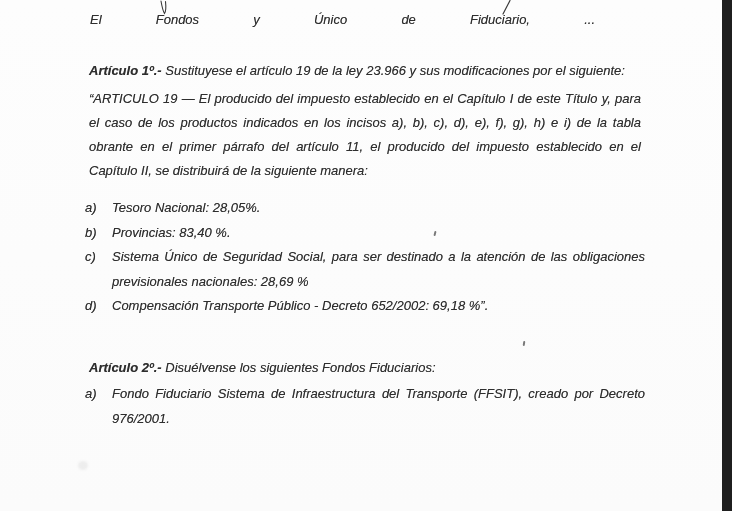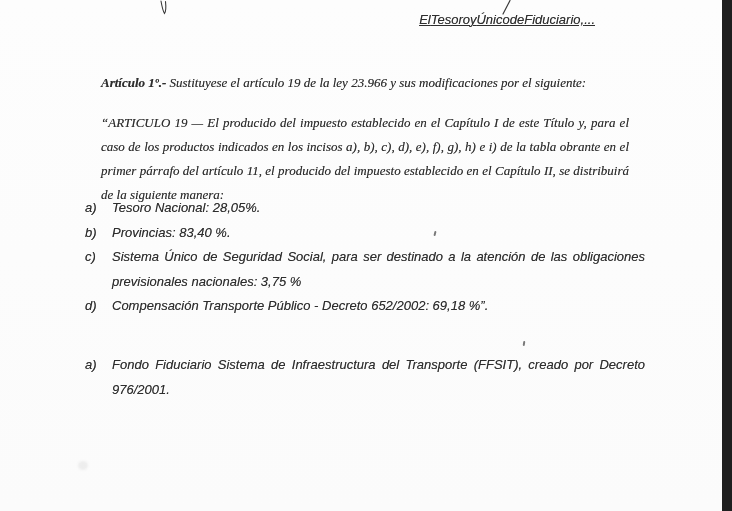--- a/index.html
+++ b/index.html
@@ -22,37 +22,36 @@
     position: absolute;
     top: 0; right: 0;
     width: 10px; height: 511px;
     background: #1f1f1f;
   }
   .header-line {
     position: absolute;
     top: 12px; left: 90px;
     width: 505px;
     display: flex;
-    justify-content: flex-end;
+    justify-content: space-between;
     font-size: 13px;
     line-height: 16px;
-    text-decoration: underline;
   }
   .pen-mark { position: absolute; }
   .tick-mark { top: 0; left: 157px; }
   .slash-mark { top: 0; left: 499px; }
   .article {
     position: absolute;
     left: 85px;
     width: 560px;
     font-size: 13px;
     line-height: 24px;
     text-align: justify;
   }
-  .article p { margin: 16px; font-family: Liberation Serif, serif; }
+  .article p { margin: 4px; }
   .art-label { font-weight: bold; }
   .block-1 { top: 55px; }
   .list { position: absolute; left: 85px; width: 560px; font-size: 13px; }
   .list-1 { top: 196px; line-height: 24.5px; }
   .block-2 { top: 352px; }
   .list-item { display: flex; }
   .list-marker { flex: 0 0 27px; }
   .list-text { flex: 1; text-align: justify; }
   .block-2 .art-head { margin-bottom: 1px; }
   .block-2 .list-item { line-height: 25px; }
@@ -77,21 +76,21 @@
 
   <svg class="pen-mark tick-mark" width="18" height="18" viewBox="0 0 18 18">
     <path d="M4 1 Q5.5 10 7.5 13.5 Q9.5 11 8.5 1.5" fill="none" stroke="#3a3a3a" stroke-width="1.1" stroke-linecap="round"></path>
   </svg>
   <svg class="pen-mark slash-mark" width="16" height="16" viewBox="0 0 16 16">
     <path d="M4 14 L11 0.5" fill="none" stroke="#3a3a3a" stroke-width="1.2" stroke-linecap="round"></path>
   </svg>
 
   <div class="header-line">
     <span>El</span>
-    <span>Tesoro</span>
+    <span>Fondos</span>
     <span>y</span>
     <span>Único</span>
     <span>de</span>
     <span>Fiduciario,</span>
     <span>...</span>
   </div>
 
   <div class="article block-1">
     <p class="art-head">
       <span class="art-label">Artículo 1º.-</span>
@@ -104,29 +103,33 @@
     <div class="list-item">
       <span class="list-marker">a)</span>
       <span class="list-text">Tesoro Nacional: 28,05%.</span>
     </div>
     <div class="list-item">
       <span class="list-marker">b)</span>
       <span class="list-text">Provincias: 83,40 %.</span>
     </div>
     <div class="list-item">
       <span class="list-marker">c)</span>
-      <span class="list-text">Sistema Único de Seguridad Social, para ser destinado a la atención de las obligaciones previsionales nacionales: 3,75 %</span>
+      <span class="list-text">Sistema Único de Seguridad Social, para ser destinado a la atención de las obligaciones previsionales nacionales: 28,69 %</span>
     </div>
     <div class="list-item">
       <span class="list-marker">d)</span>
       <span class="list-text">Compensación Transporte Público - Decreto 652/2002: 69,18 %”.</span>
     </div>
   </div>
 
   <div class="article block-2">
+    <p class="art-head">
+      <span class="art-label">Artículo 2º.-</span>
+      <span> Disuélvense los siguientes Fondos Fiduciarios:</span>
+    </p>
     <div class="list-item">
       <span class="list-marker">a)</span>
       <span class="list-text">Fondo Fiduciario Sistema de Infraestructura del Transporte (FFSIT), creado por Decreto 976/2001.</span>
     </div>
   </div>
 
   <div class="speck speck-1"></div>
   <div class="speck speck-2"></div>
   <div class="smudge"></div>
 

